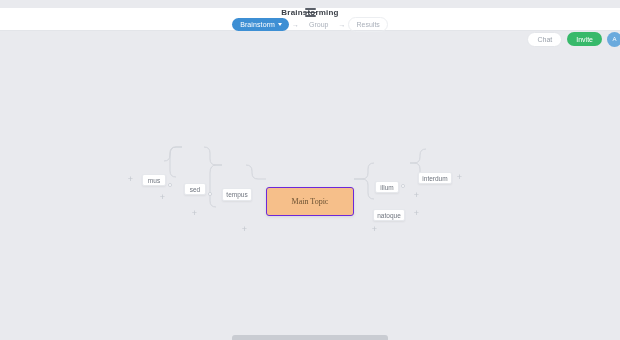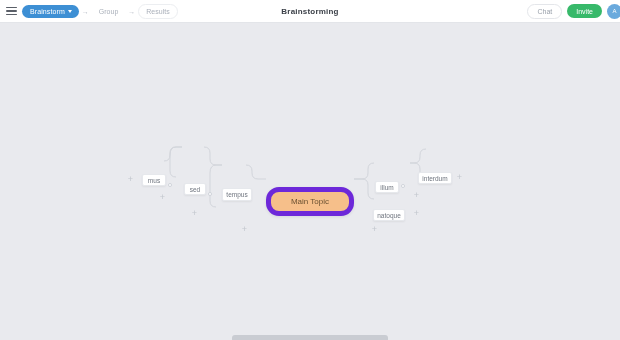--- a/index.html
+++ b/index.html
@@ -5,26 +5,27 @@
   * { box-sizing: border-box; margin: 0; padding: 0; }
   html, body {
     width: 620px; height: 340px;
     overflow: hidden;
     font-family: "Liberation Sans", sans-serif;
     background: #e9eaee;
   }
 
   
   .header {
-    position: absolute; top: 0; left: 0;
+    position: absolute; top: 8px; left: 0;
     width: 620px; height: 23px;
     background: #ffffff;
     border-bottom: 1px solid #e3e5e9;
     display: flex; align-items: center;
     z-index: 20;
+    flex-direction: column;
   }
   .hamburger {
     width: 22px; height: 23px;
     display: flex; flex-direction: column;
     align-items: center; justify-content: center;
     gap: 2px; cursor: pointer;
   }
   .hamburger i {
     display: block; width: 11px; height: 1.5px;
     background: #5a5f68; border-radius: 1px;
@@ -121,25 +122,26 @@
     font-size: 6.5px;
     color: #6e747e;
     display: flex; align-items: center; justify-content: center;
     box-shadow: 0 1px 2px rgba(40,45,60,.07);
     cursor: pointer;
     white-space: nowrap;
     padding: 0 4px;
   }
   .node.main {
     background: #f6bf8a;
-    border: 5px solid #6d28d9;
+    border: 1px solid #6d28d9;
     color: #6b5132;
     font-size: 8px;
-    border-radius: 13px;
+    border-radius: 3px;
     box-shadow: 0 1px 3px rgba(40,45,60,.10);
+    font-family: Liberation Serif, serif;
   }
 
   .plus {
     position: absolute;
     width: 9px; height: 9px;
     color: #c3c7ce;
     font-size: 9px; line-height: 9px;
     text-align: center;
     cursor: pointer;
     user-select: none;

